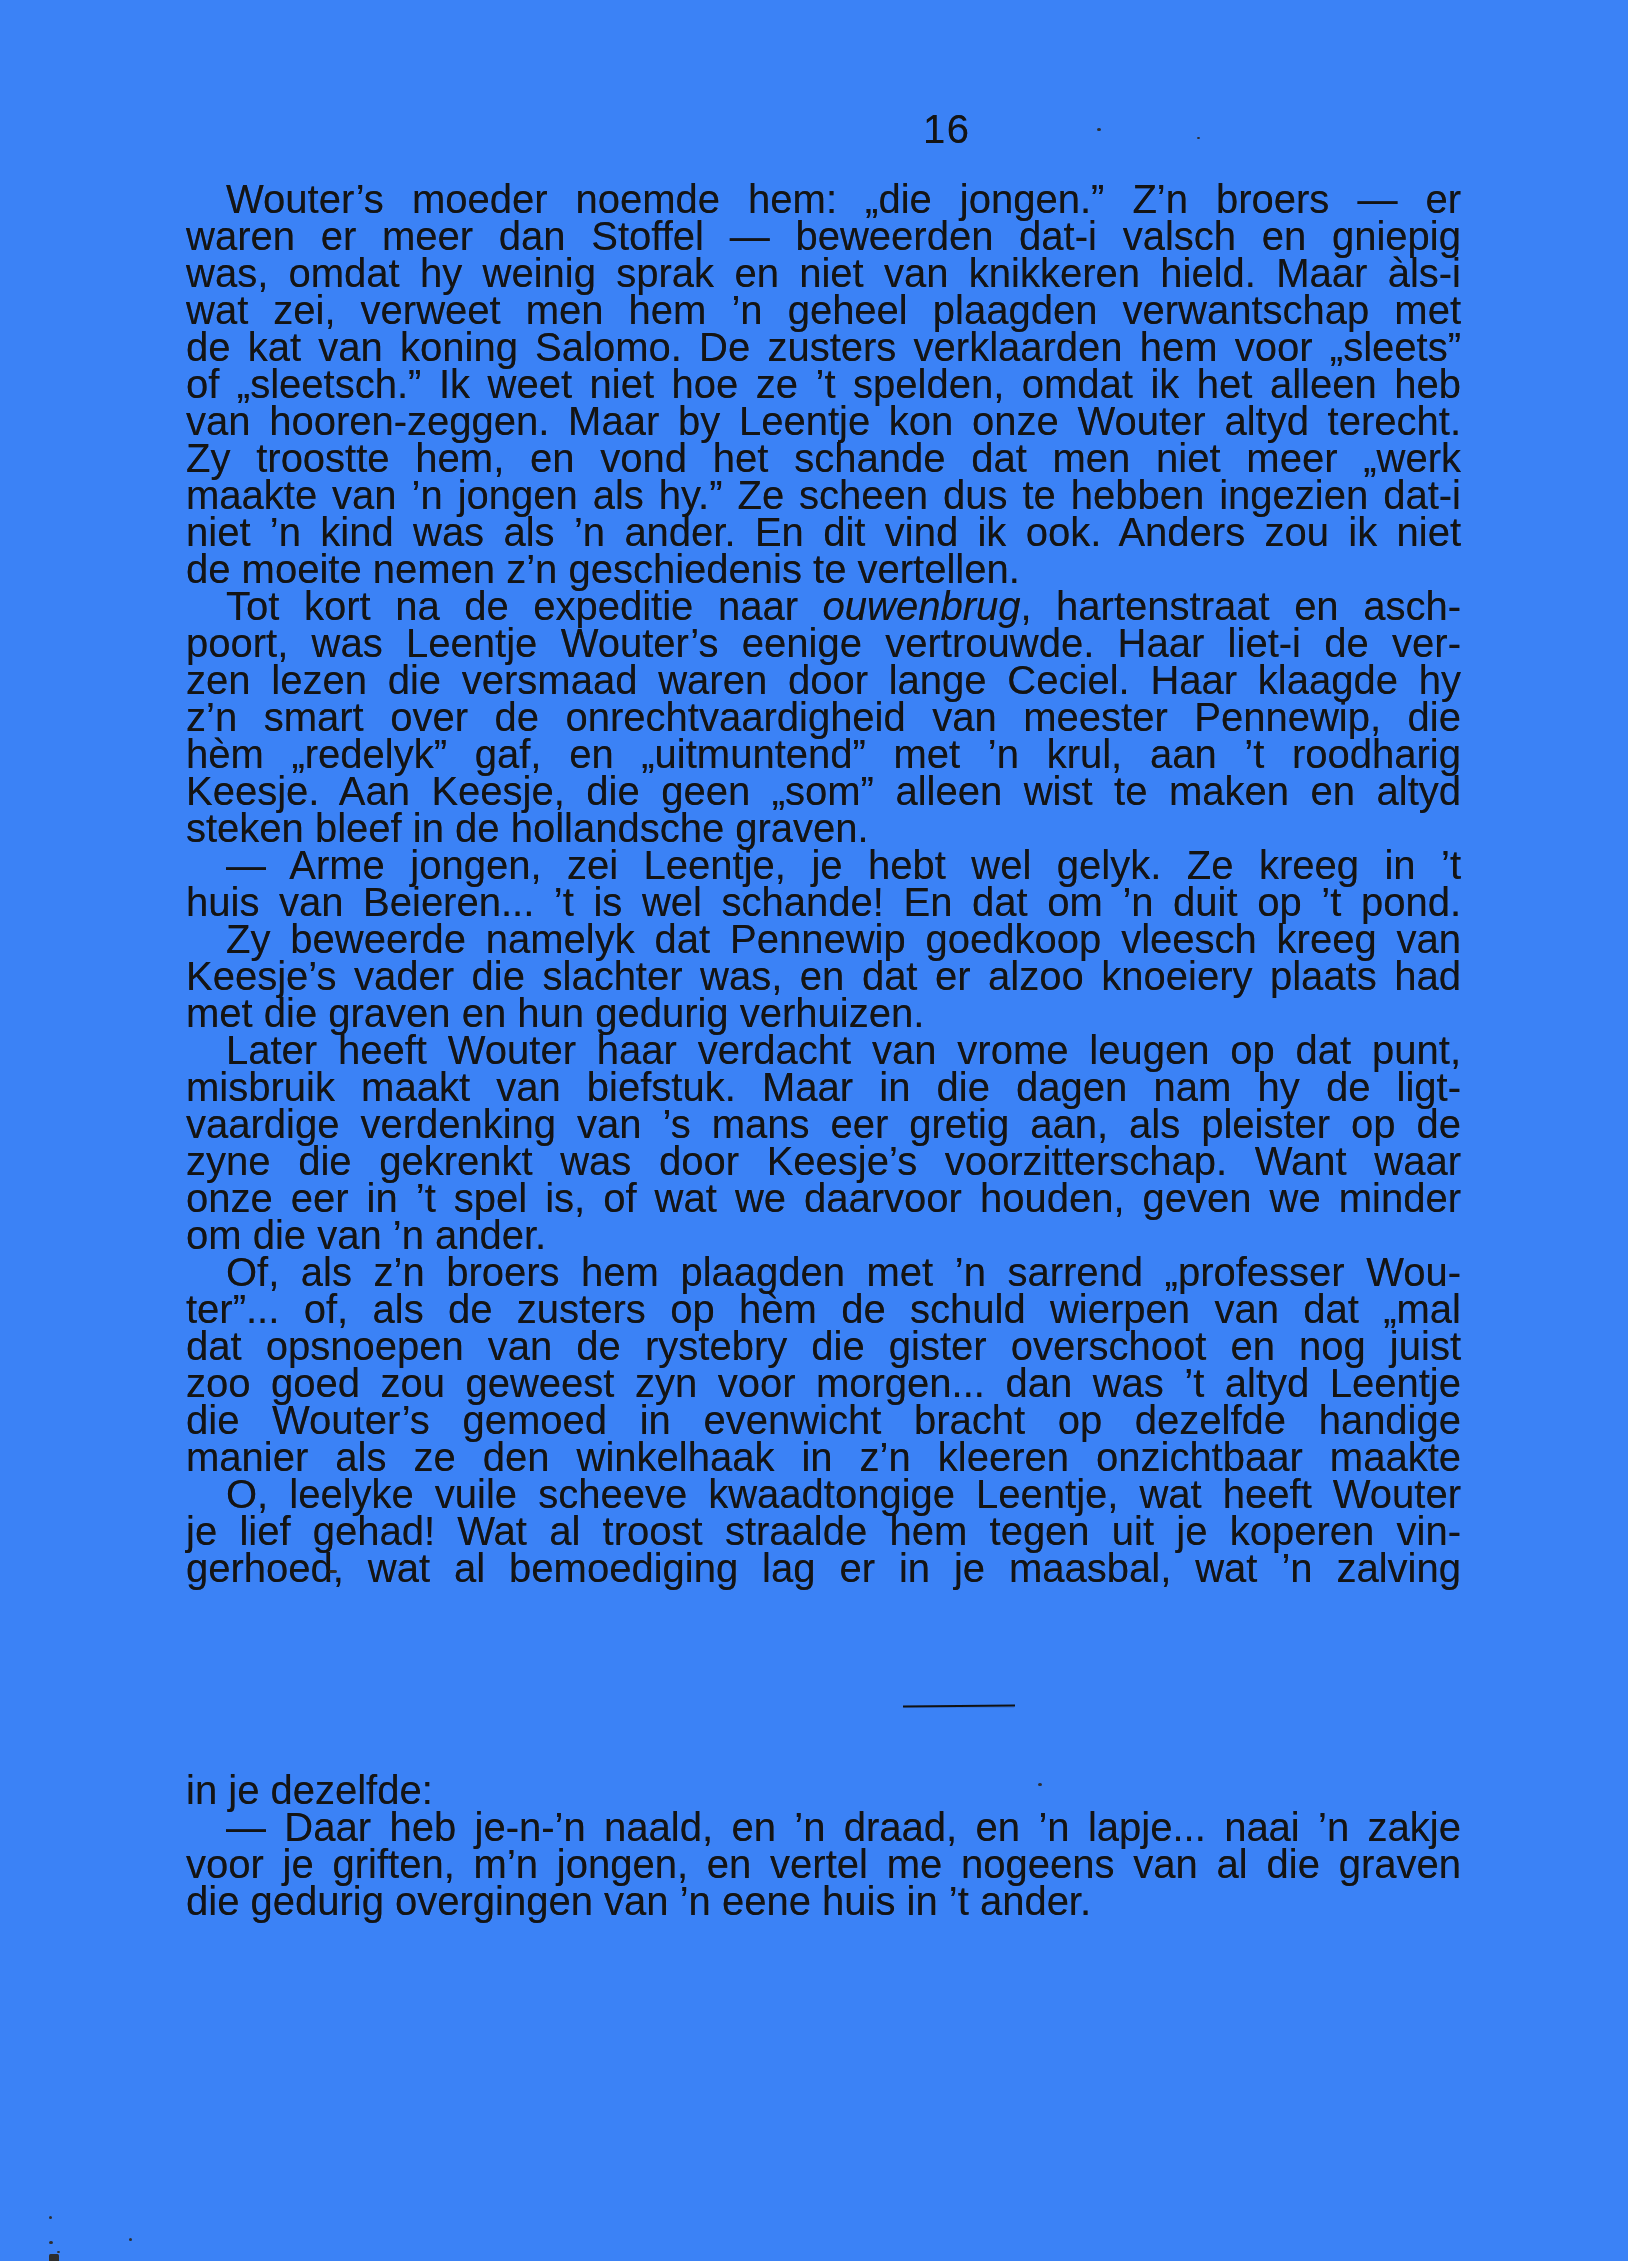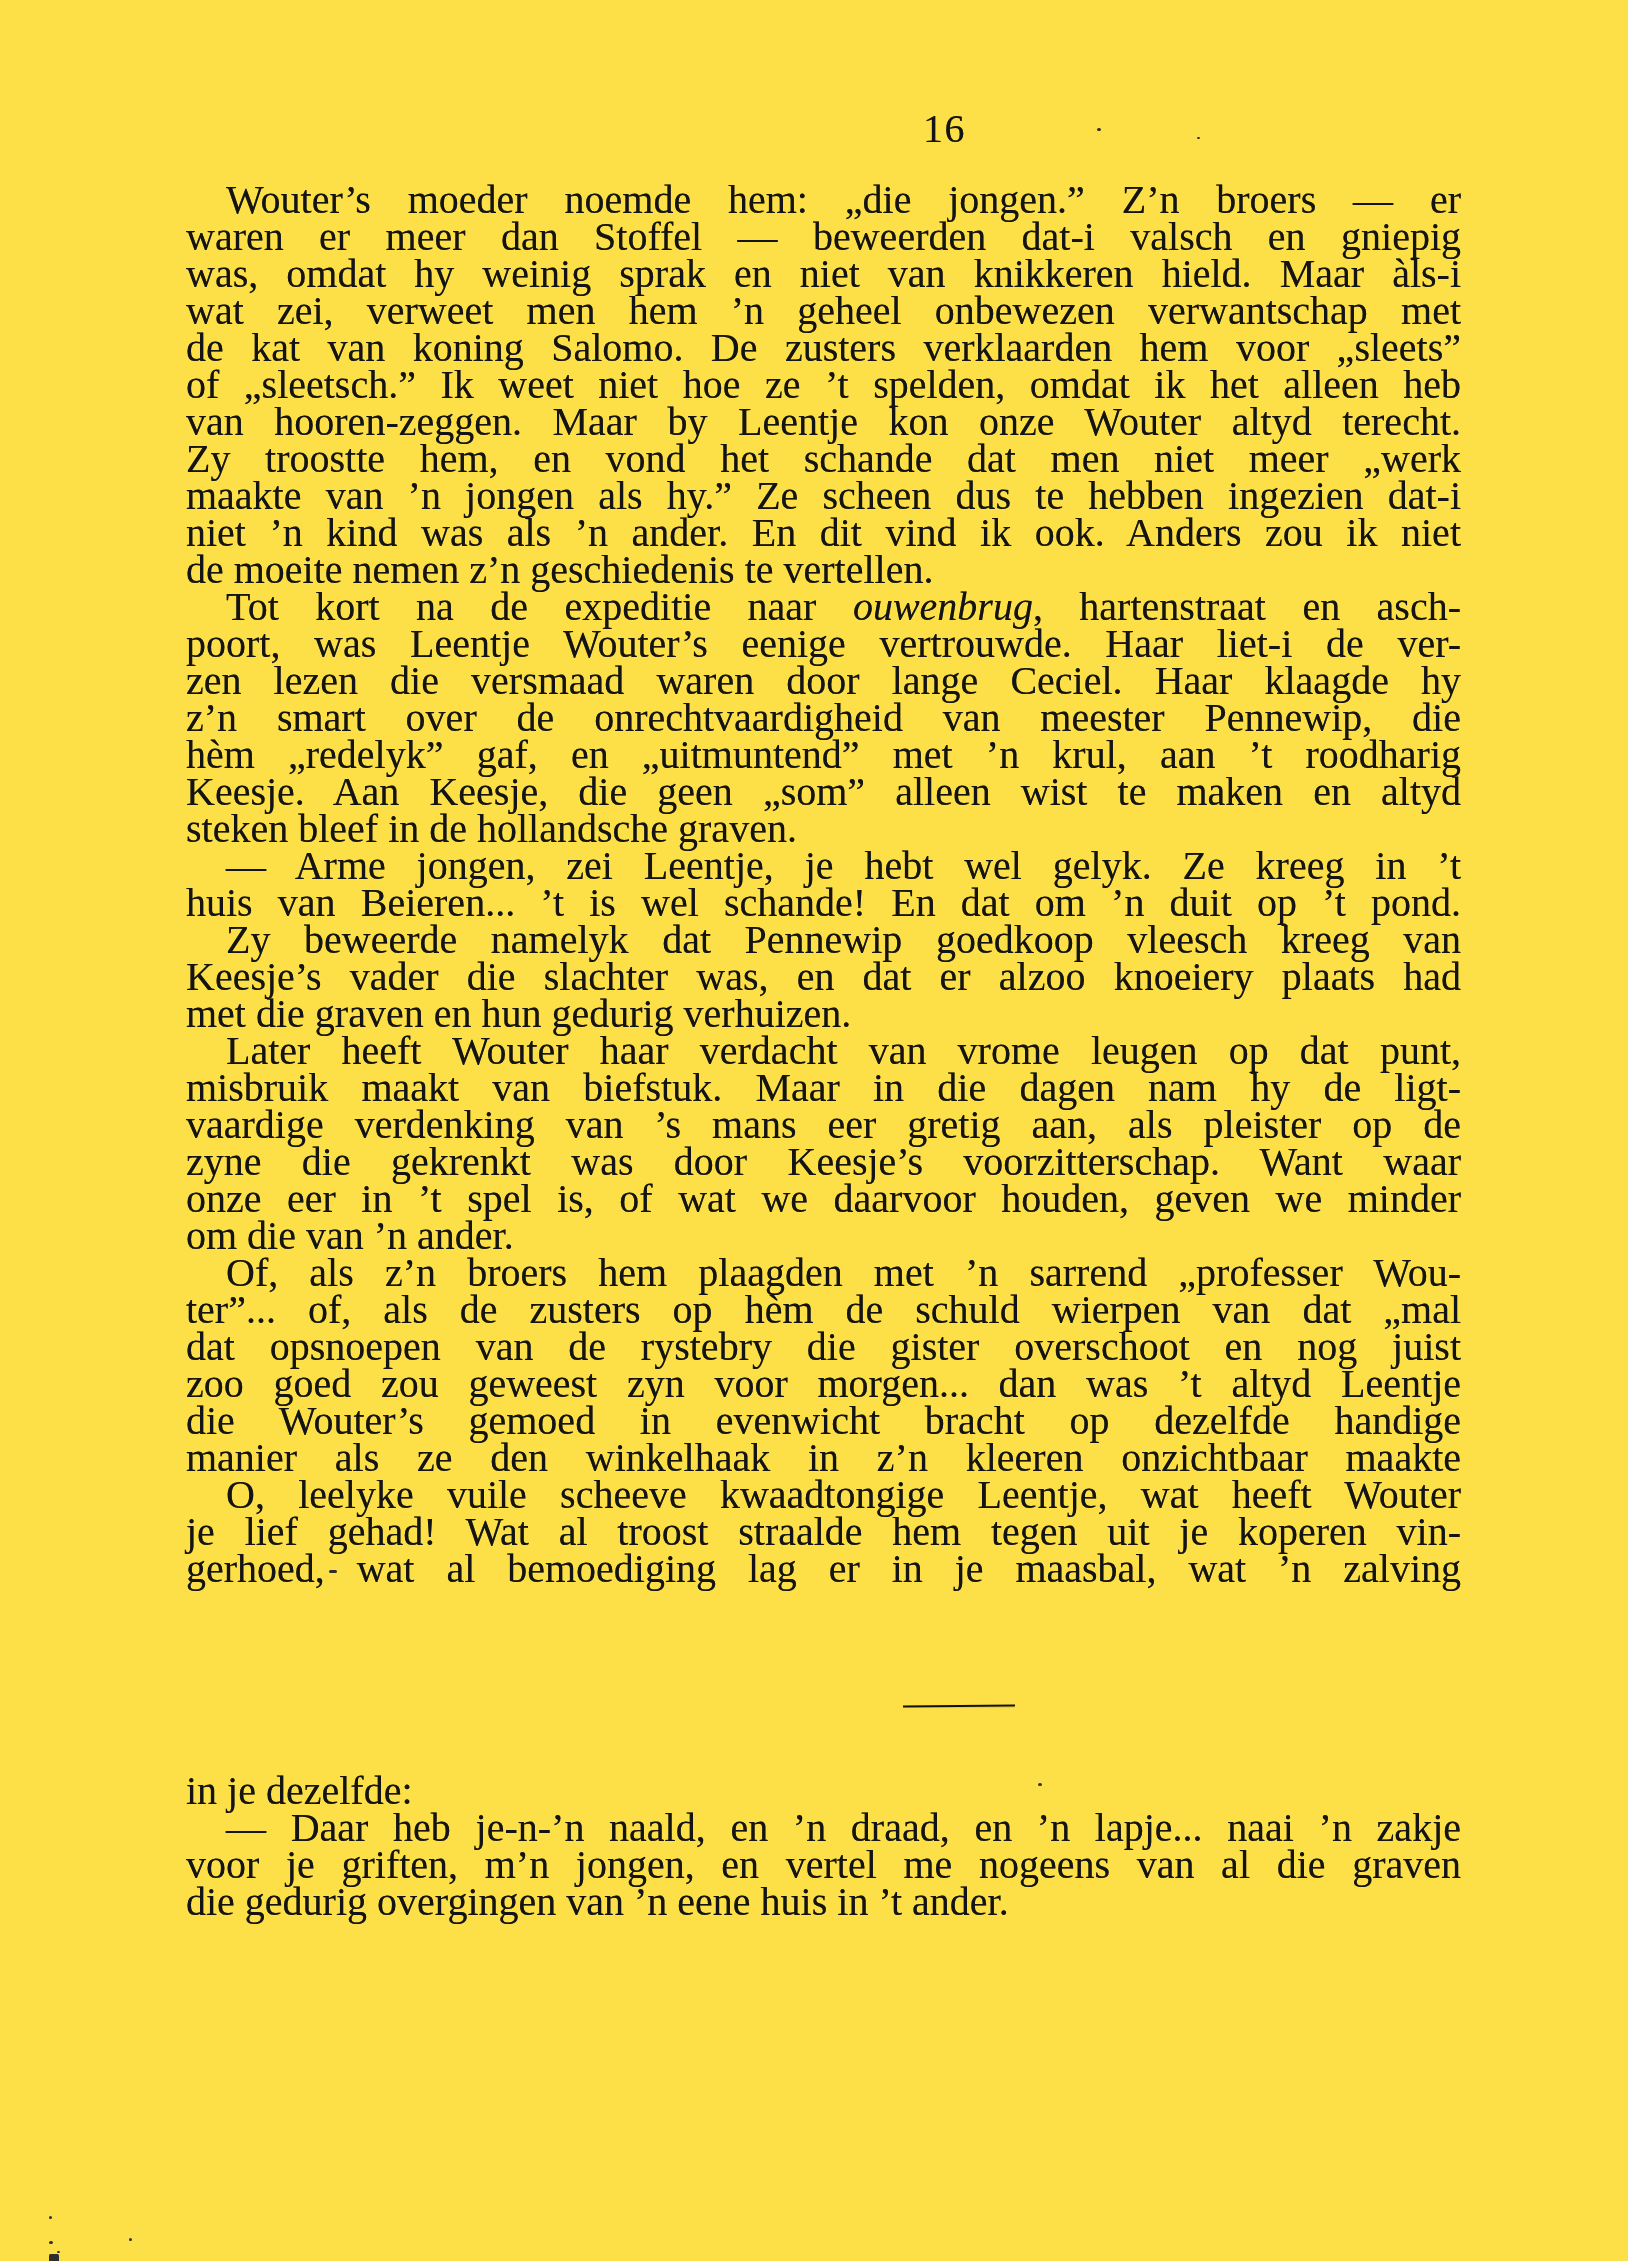--- a/index.html
+++ b/index.html
@@ -1,23 +1,23 @@
 <!DOCTYPE html>
 <html style="font-size:12.2px"><head>
 <meta charset="utf-8">
 <style>
   html, body { margin:0; padding:0; background:#d9d9d9; }
   .page {
     position:relative;
     width:1628px; height:2261px;
     margin:0 auto;
-    background:#fde047;
+    background:#3b82f6;
     overflow:hidden;
     color:#141414;
-    font-family:Liberation Serif, serif;
+    font-family:Liberation Sans, sans-serif;
     text-shadow:0 0 0.6px rgba(0,0,0,0.55);
   }
   .page-number {
     position:absolute; left:923px; top:109px;
     font-size:40px; line-height:1; letter-spacing:1.5px;
   }
   .text-block { position:absolute; left:186px; width:1275px; }
   #body-block  { top:181px; }
   #lower-block { top:1772px; }
   .line {
@@ -41,21 +41,21 @@
 <body>
 
 <div class="page">
 
   <div class="page-number">16</div>
 
   <div class="text-block" id="body-block">
       <div class="line indent">Wouter’s moeder noemde hem: „die jongen.” Z’n broers — er</div>
       <div class="line">waren er meer dan Stoffel — beweerden dat-i valsch en gniepig</div>
       <div class="line">was, omdat hy weinig sprak en niet van knikkeren hield. Maar àls-i</div>
-      <div class="line">wat zei, verweet men hem ’n geheel onbewezen verwantschap met</div>
+      <div class="line">wat zei, verweet men hem ’n geheel plaagden verwantschap met</div>
       <div class="line">de kat van koning Salomo. De zusters verklaarden hem voor „sleets”</div>
       <div class="line">of „sleetsch.” Ik weet niet hoe ze ’t spelden, omdat ik het alleen heb</div>
       <div class="line">van hooren-zeggen. Maar by Leentje kon onze Wouter altyd terecht.</div>
       <div class="line">Zy troostte hem, en vond het schande dat men niet meer „werk</div>
       <div class="line">maakte van ’n jongen als hy.” Ze scheen dus te hebben ingezien dat-i</div>
       <div class="line">niet ’n kind was als ’n ander. En dit vind ik ook. Anders zou ik niet</div>
       <div class="line para-end">de moeite nemen z’n geschiedenis te vertellen.</div>
       <div class="line indent">Tot kort na de expeditie naar <i>ouwenbrug</i>, hartenstraat en asch-</div>
       <div class="line">poort, was Leentje Wouter’s eenige vertrouwde. Haar liet-i de ver-</div>
       <div class="line">zen lezen die versmaad waren door lange Ceciel. Haar klaagde hy</div>

